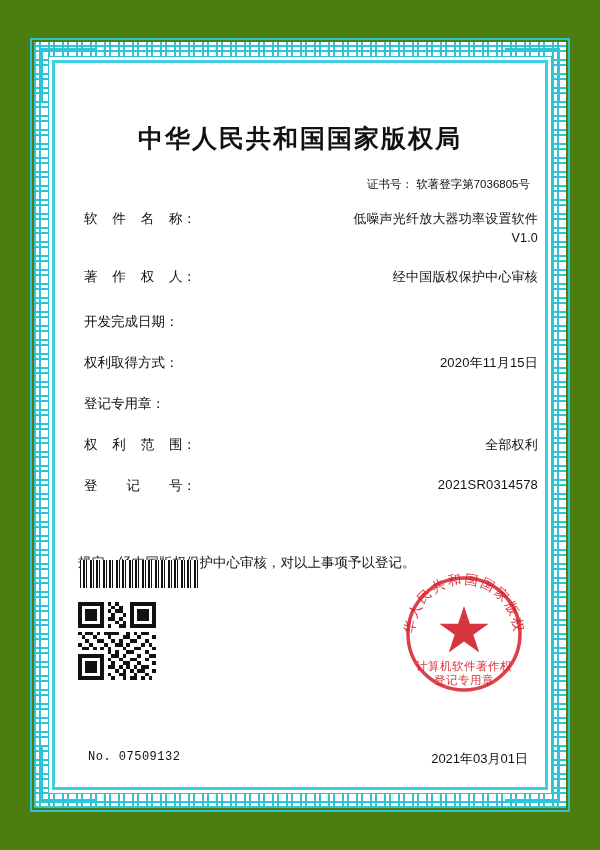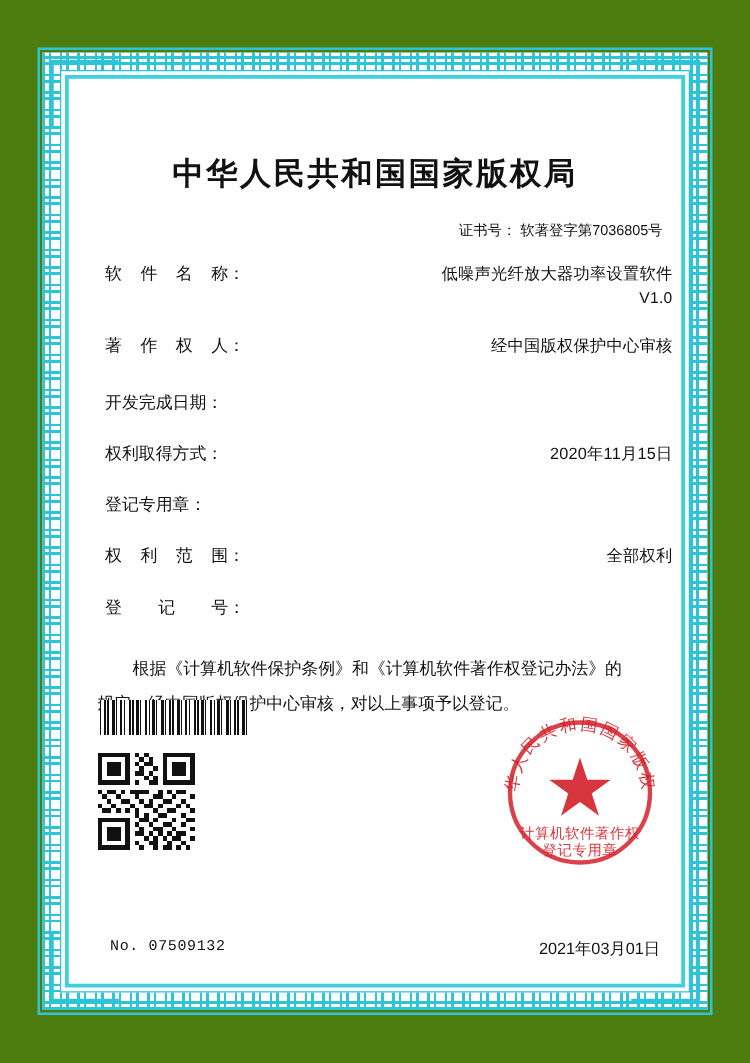--- a/index.html
+++ b/index.html
@@ -322,26 +322,27 @@
       </div>
 
       <div class="gap-a"></div>
 
       <div class="field-row">
         <div class="field-label spread">
           <span>登</span>
           <span>记</span>
           <span>号：</span>
         </div>
+        <div class="field-value">2021SR0314578</div>
       </div>
 
     </div>
 
     <div class="para">
-      <span class="indent"></span><span>根据《计算机软件保护条例》和《计算机软件著作权登记办法》的</span><br>
+      <span class="indent"></span><br>
       <span>规定，经中国版权保护中心审核，对以上事项予以登记。</span>
     </div>
 
   </div>
 
   <div class="barcode-wrap">
     <div class="barcode"></div>
   </div>
 
   <div class="qr">

